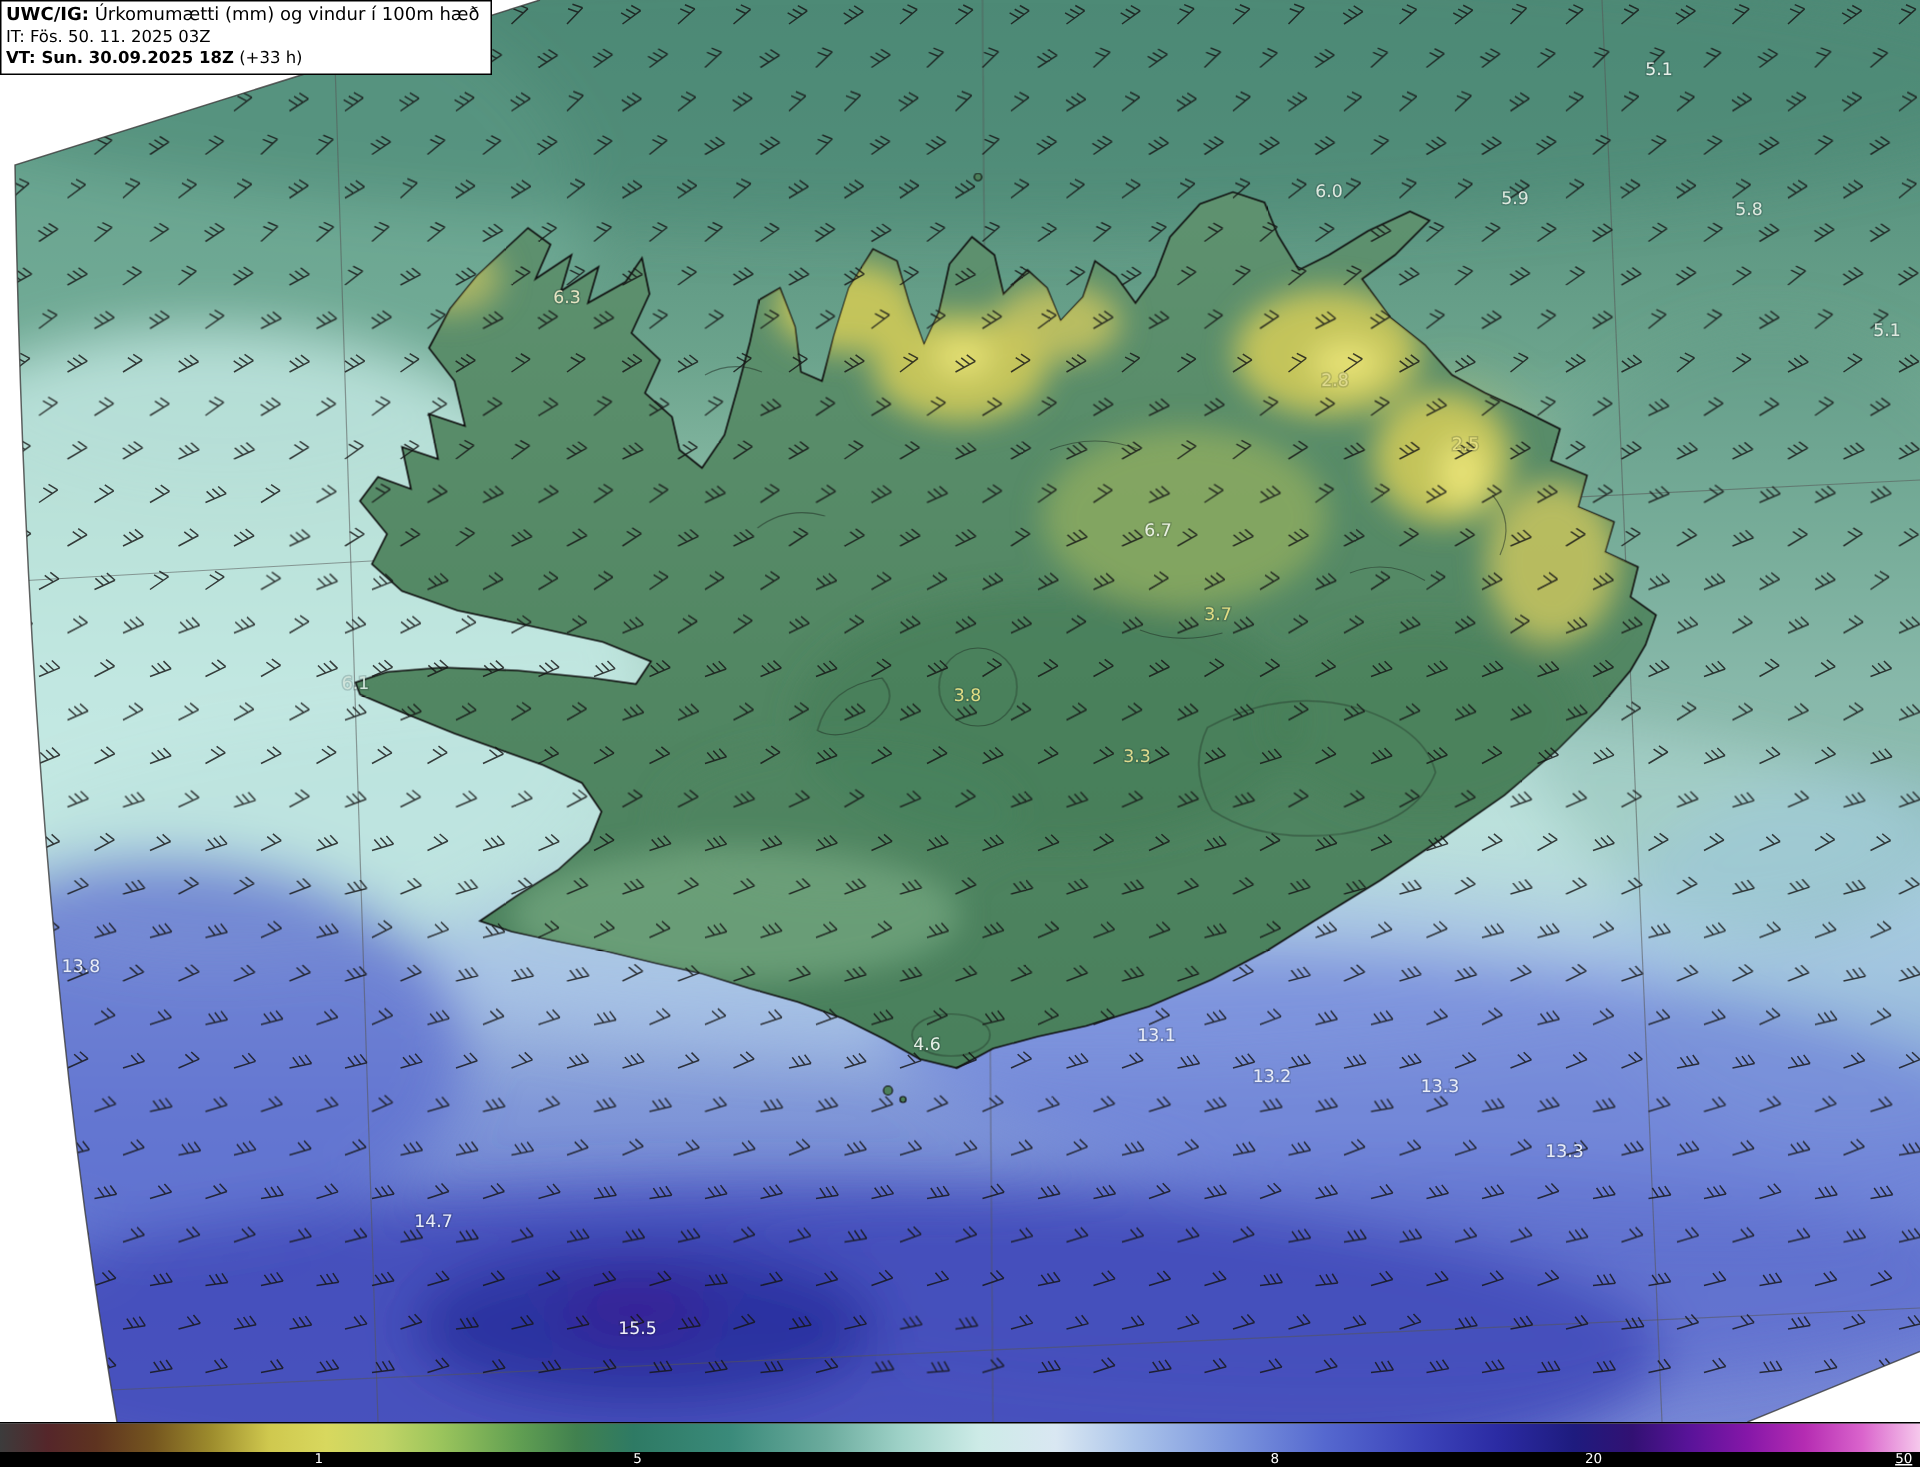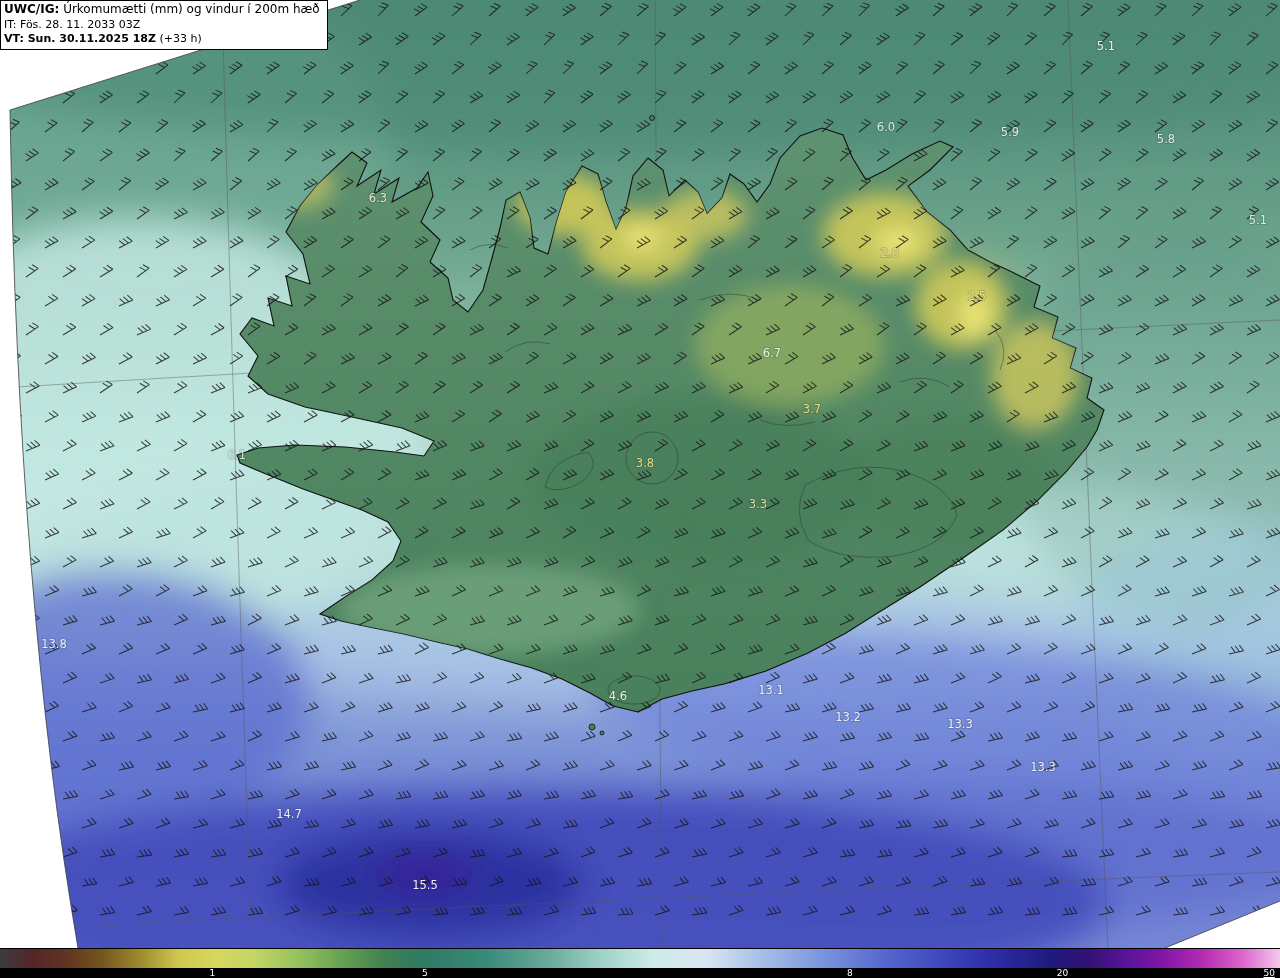--- a/index.html
+++ b/index.html
@@ -1282,23 +1282,23 @@
           <text x="618" y="700" fill="#e6efe6" class="map-val">4.6</text>
           <text x="848" y="721" fill="#e8ecf6" class="map-val">13.2</text>
           <text x="960" y="728" fill="#e8ecf6" class="map-val">13.3</text>
           <text x="1043" y="771" fill="#e8ecf6" class="map-val">13.3</text>
           <text x="289" y="818" fill="#e8ecf6" class="map-val">14.7</text>
           <text x="425" y="889" fill="#eef0f8" class="map-val">15.5</text>
         </g>
     </svg>
 
     <div class="infobox">
-      <div class="line1"><span class="b">UWC/IG:</span> <span>Úrkomumætti (mm) og vindur í 200m hæð</span></div>
-      <div>IT: Fös. 28. 11. 2033 03Z</div>
-      <div><span class="b">VT: Sun. 30.11.2025 18Z</span> <span>(+33 h)</span></div>
+      <div class="line1"><span class="b">UWC/IG:</span> <span>Úrkomumætti (mm) og vindur í 100m hæð</span></div>
+      <div>IT: Fös. 50. 11. 2025 03Z</div>
+      <div><span class="b">VT: Sun. 30.09.2025 18Z</span> <span>(+33 h)</span></div>
     </div>
   </div>
 
   <div class="colorbar">
     <div class="cb-grad" style="background: linear-gradient(90deg, rgb(60, 60, 60) 0%, rgb(85, 38, 42) 2.5%, rgb(94, 51, 32) 5%, rgb(117, 86, 31) 8%, rgb(157, 140, 45) 11%, rgb(207, 200, 78) 14%, rgb(216, 216, 94) 17%, rgb(194, 212, 101) 20%, rgb(154, 196, 92) 23%, rgb(97, 159, 82) 27%, rgb(65, 129, 79) 30%, rgb(46, 122, 100) 33%, rgb(58, 138, 122) 38%, rgb(107, 171, 157) 43%, rgb(159, 210, 200) 47%, rgb(205, 235, 231) 51%, rgb(217, 231, 242) 55%, rgb(171, 196, 234) 59%, rgb(125, 151, 222) 64%, rgb(85, 104, 207) 69%, rgb(60, 68, 186) 74%, rgb(43, 43, 163) 78%, rgb(30, 27, 126) 82%, rgb(50, 17, 115) 85%, rgb(89, 19, 153) 88%, rgb(133, 23, 168) 91%, rgb(181, 44, 178) 94%, rgb(218, 100, 204) 97%, rgb(246, 200, 236) 100%);"></div>
     <div class="cb-labels">
         <div class="cb-tick" style="left: 16.6%;">1</div>
         <div class="cb-tick" style="left: 33.2%;">5</div>
         <div class="cb-tick" style="left: 49.8%; margin-top: 40px;">10</div>
         <div class="cb-tick" style="left: 66.4%;">8</div>

